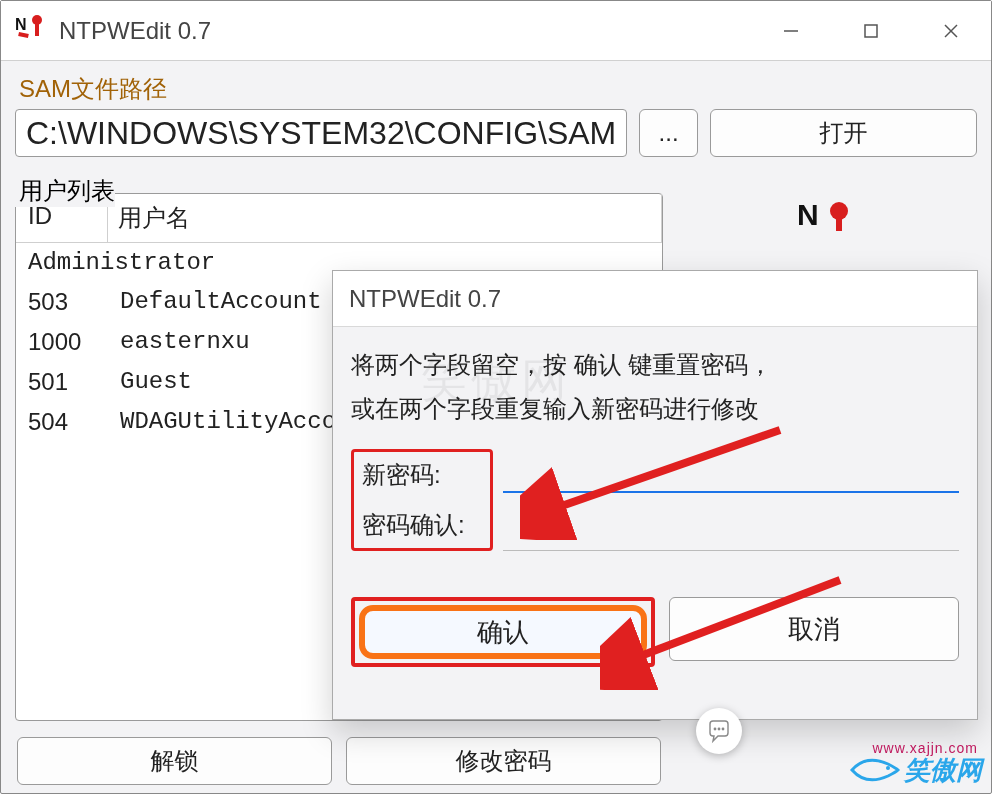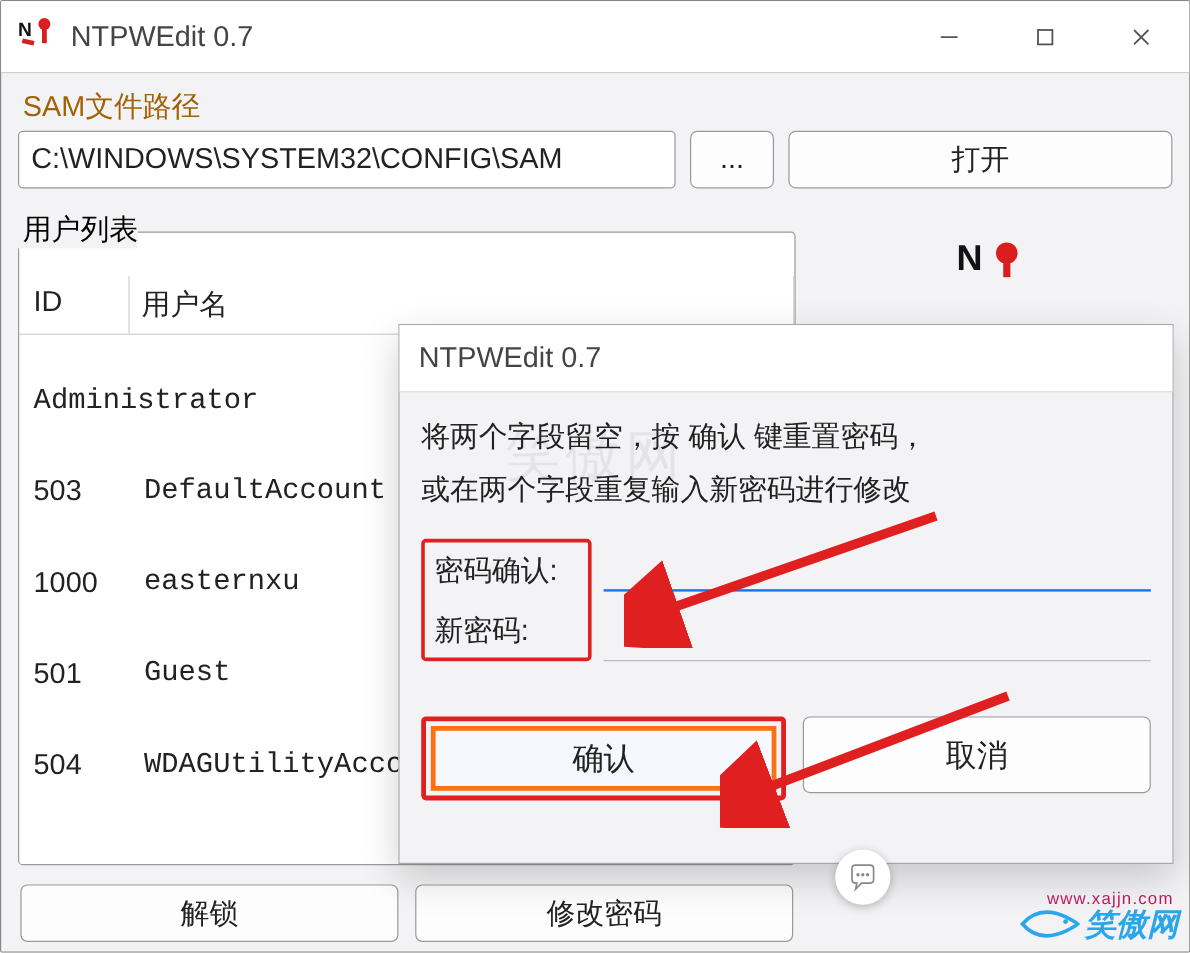--- a/index.html
+++ b/index.html
@@ -42,21 +42,21 @@
     color: #555;
   }
   .win-btn svg { width: 18px; height: 18px; }
 
   .main-content { padding: 12px 14px 4px 14px; display: flex; flex-direction: column; flex: 1; }
 
   .sam-label { font-size: 24px; color: #a16207; margin-bottom: 4px; padding-left: 4px;}
   .sam-row { display: flex; gap: 12px; margin-bottom: 18px; }
   .sam-input {
     flex: 1; height: 48px; background: #fff; border: 1px solid #9a9a9a;
-    border-radius: 4px; padding: 6px 10px; font-size: 24px;
+    border-radius: 4px; padding: 6px 10px; font-size: 32px;
     display: flex; align-items: center;
   }
   .btn {
     height: 48px; background: #fdfdfd;
     border: 1px solid #9a9a9a; border-radius: 6px;
     display: flex; align-items: center; justify-content: center;
     font-size: 24px;
   }
   .browse-btn { width: 70px; }
   .open-btn { width: 320px; }
@@ -69,21 +69,20 @@
   }
   .list-area {
     flex: 1; display: flex; flex-direction: column;
   }
   .list-box {
     background: #fff; border: 1px solid #9a9a9a; border-radius: 4px;
     flex: 1;
   }
   .list-header, .list-row {
     display: flex;
-    margin-top: 36px;
   }
   .list-header { border-bottom: 1px solid #cfcfcf; }
   .col-id { width: 92px; padding: 8px 12px; font-size: 24px;}
   .col-user { flex: 1; padding: 8px 10px; font-size: 24px; font-family: Liberation Mono, monospace;}
   .list-header .col-id { border-right: 1px solid #cfcfcf; }
   .list-header .col-user { border-right: 1px solid #cfcfcf; }
   .list-row .col-id, .list-row .col-user { padding: 6px 12px; }
 
   .side-panel { width: 300px; display: flex; flex-direction: column; align-items: center; }
   .side-logo { margin-top: 4px; }
@@ -129,23 +128,23 @@
   .pw-input {
     height: 40px; width: 100%;
     border: 0; border-bottom: 2px solid #1a73e8;
     background: transparent;
   }
   .pw-input2 { border-bottom: 1px solid #bbb; }
 
   .dialog-buttons { display: flex; gap: 14px; margin-top: 46px; }
   .ok-wrap { border: 4px solid #e02020; border-radius: 4px; padding: 4px; flex:1; display:flex;}
   .ok-btn {
-    flex:1; height: 54px; border: 4px solid #f97316; background: #f5f9ff;
+    flex:1; height: 54px; border: 6px solid #f97316; background: #f5f9ff;
     display: flex; align-items: center; justify-content: center; font-size: 26px;
-    border-radius: 0;
+    border-radius: 14px;
   }
   .cancel-btn {
     flex:1; height: 64px; border: 1px solid #9a9a9a; background: #fdfdfd; border-radius: 6px;
     display: flex; align-items: center; justify-content: center; font-size: 26px;
   }
 
   
   .arrow {
     position: absolute;
     pointer-events: none;
@@ -281,22 +280,22 @@
 <div class="dialog">
   <div class="dialog-title">NTPWEdit 0.7</div>
   <div class="dialog-body">
     <div class="dialog-instruction">
       <span>将两个字段留空，按 确认 键重置密码，</span><br>
       <span>或在两个字段重复输入新密码进行修改</span>
     </div>
 
     <div class="pw-fields">
       <div class="pw-labels">
+        <div class="pw-label">新密码:</div>
         <div class="pw-label">密码确认:</div>
-        <div class="pw-label">新密码:</div>
       </div>
       <div class="pw-inputs">
         <input class="pw-input" type="password" value="" style="">
         <input class="pw-input pw-input2" type="password" value="" style="">
       </div>
     </div>
 
     <div class="dialog-buttons">
       <div class="ok-wrap">
         <div class="ok-btn">

